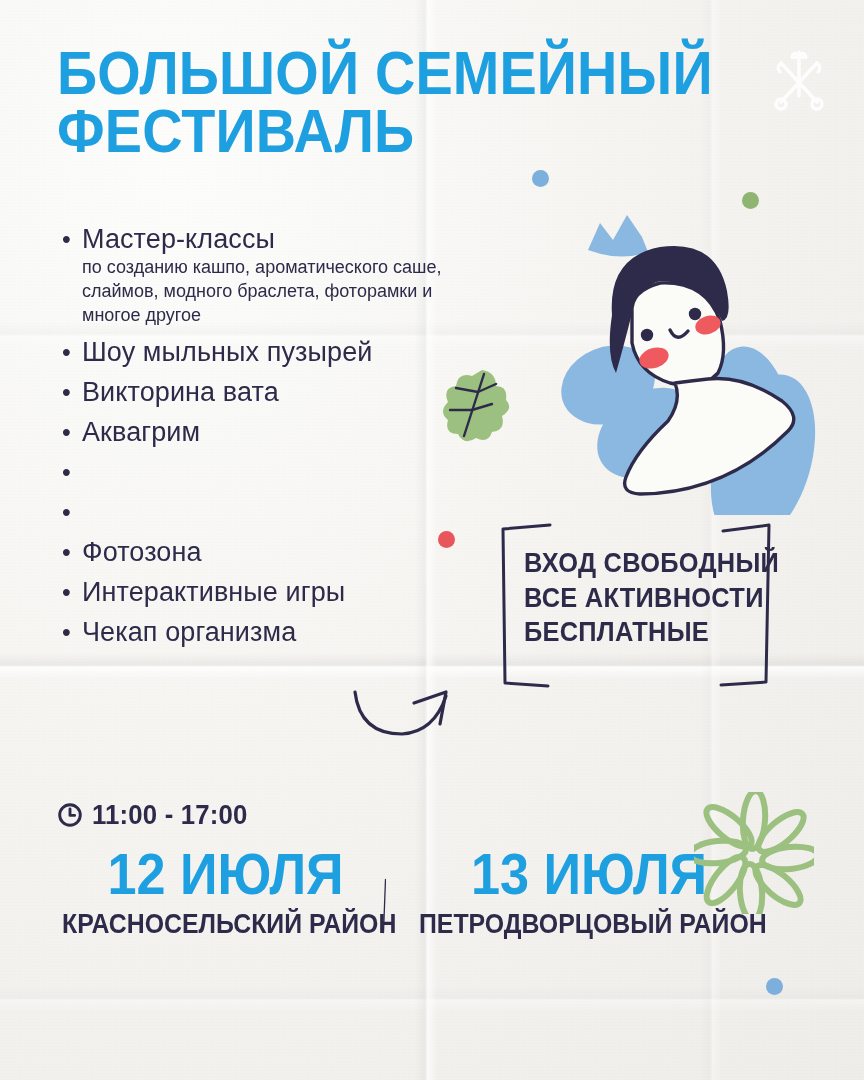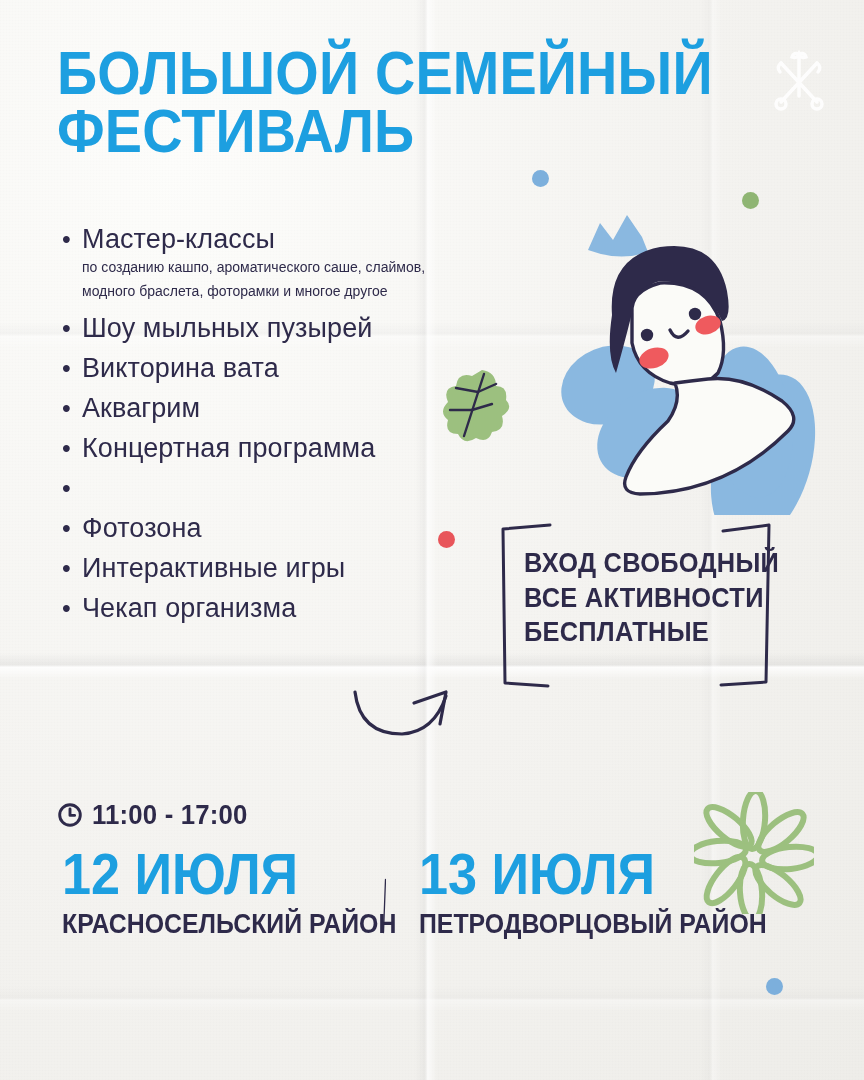--- a/index.html
+++ b/index.html
@@ -57,21 +57,21 @@
 
   
   #bullets{ position:absolute; left:58px; top:224px; width:420px; }
   .bullet{ display:flex; margin-bottom:10px; }
   .dot{
     color:#2e2a4a; font-size:25px; line-height:30px;
     width:24px; flex:0 0 24px; text-align:left; padding-left:4px;
   }
   .btext{ color:#2e2a4a; }
   .bmain{ font-size:27px; line-height:30px; letter-spacing:.1px; }
-  .bsub{ font-size:14px; line-height:24px; margin-top:1px; letter-spacing:0; }
+  .bsub{ font-size:18px; line-height:24px; margin-top:1px; letter-spacing:0; }
 
   
   #freebox{ position:absolute; left:492px; top:520px; width:286px; height:172px; }
   #freebox .txt{
     position:absolute; left:32px; top:26px; width:232px;
     color:#2e2a4a;
     font-family:"Liberation Sans Narrow","Liberation Sans", sans-serif;
     font-weight:bold; font-size:27px; line-height:1.28; letter-spacing:.3px;
     transform:scaleX(.94); transform-origin:left top;
   }
@@ -82,21 +82,21 @@
   .info{ display:flex; align-items:center; gap:9px;margin-top:17px; }
   .info .lbl{
     color:#2e2a4a;
     font-family:"Liberation Sans Narrow","Liberation Sans", sans-serif;
     font-weight:bold; font-size:28px; letter-spacing:.2px; white-space:nowrap;
     transform:scaleX(.92); transform-origin:left center;
   }
 
   
   #dates{ position:absolute; left:57px; top:846px; width:700px; }
-  .datecol{ position:absolute; top:0; }
+  .datecol{ position:absolute; top:0;text-align:center; }
   .dc1{ left:5px; }
   .dc2{ left:362px; }
   .dnum{
     color:#1d9fe0;
     font-family:"Liberation Sans Narrow","Liberation Sans", sans-serif;
     font-weight:bold; font-size:58px; line-height:.98; letter-spacing:0; white-space:nowrap;
     transform:scaleX(.9); transform-origin:left top;
   }
   .ddist{
     color:#2e2a4a;
@@ -222,23 +222,20 @@
         </div>
       </div>
       <div class="bullet">
         <div class="dot">•</div>
         <div class="btext">
           <div class="bmain">Аквагрим</div>
         </div>
       </div>
       <div class="bullet">
         <div class="dot">•</div>
-        <div class="btext">
-          <div class="bmain">Концертная программа</div>
-        </div>
       </div>
       <div class="bullet">
         <div class="dot">•</div>
       </div>
       <div class="bullet">
         <div class="dot">•</div>
         <div class="btext">
           <div class="bmain">Фотозона</div>
         </div>
       </div>

